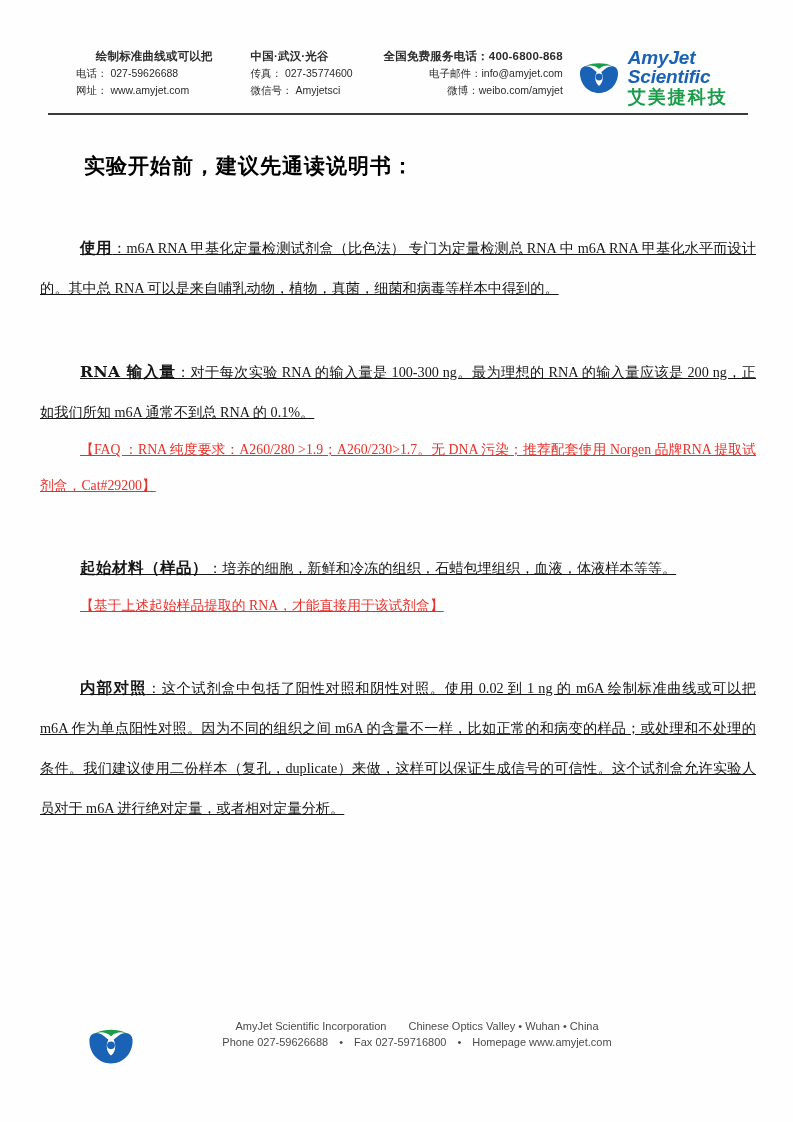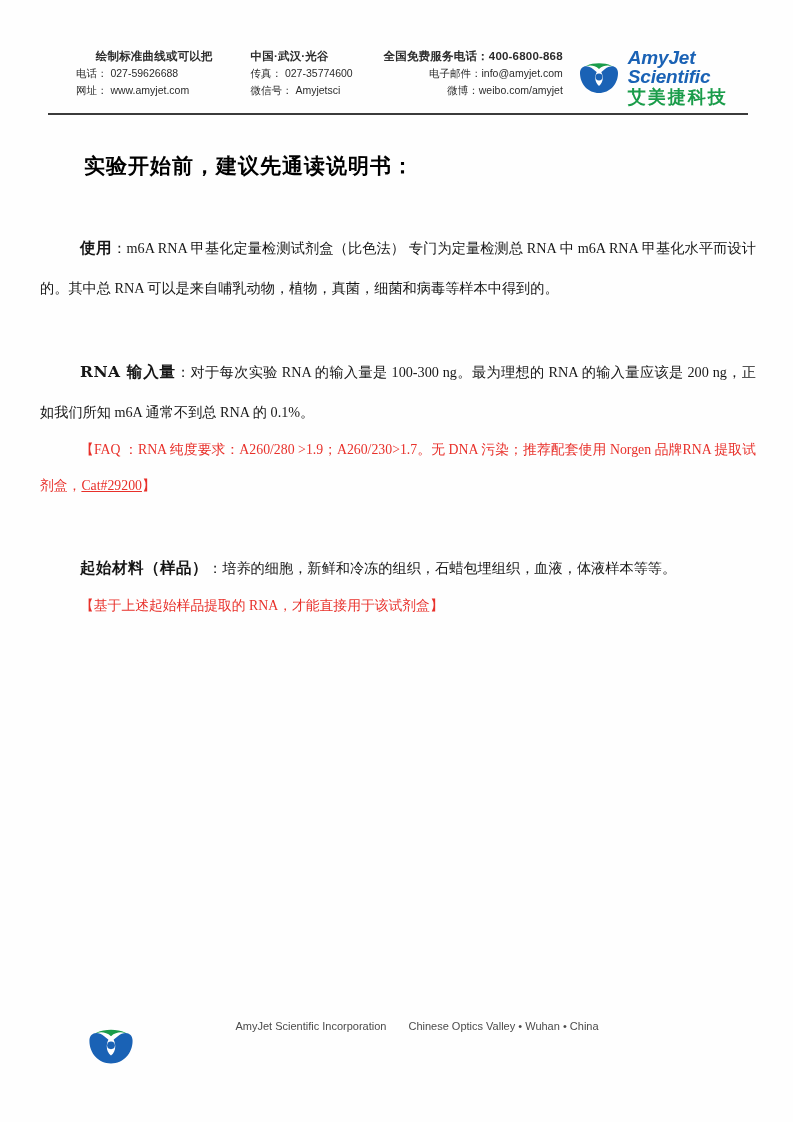--- a/index.html
+++ b/index.html
@@ -106,20 +106,21 @@
   }
   .block { margin-bottom: 0; }
   .para {
     font-size: 14.2px;
     line-height: 40px;
     color: #161616;
     text-align: justify;
     text-justify: inter-ideograph;
     margin: 0;
     text-indent: 0;
+    text-decoration: underline;
   }
   .para.indent { text-indent: 40px; }
   .lead {
     font-weight: bold;
     font-size: 15.5px;
     font-family: "DejaVu Serif", "Liberation Serif", serif;
     letter-spacing: .5px;
   }
   .para.red-note {
     color: #e8302a;
@@ -213,31 +214,33 @@
     <div class="gap-lg"></div>
 
     <div class="block">
       <p class="para indent"><span class="lead">起始材料（样品）</span><span>：培养的细胞，新鲜和冷冻的组织，石蜡包埋组织，血液，体液样本等等。</span></p>
       <p class="para red-note indent">【基于上述起始样品提取的 RNA，才能直接用于该试剂盒】</p>
     </div>
 
     <div class="gap-lg"></div>
 
     <div class="block">
+      <p class="para indent"><span class="lead">内部对照</span><span>：这个试剂盒中包括了阳性对照和阴性对照。使用 0.02 到 1 ng 的 m6A 绘制标准曲线或可以把 m6A 作为单点阳性对照。因为不同的组织之间 m6A 的含量不一样，比如正常的和病变的样品；或处理和不处理的条件。我们建议使用二份样本（复孔，duplicate）来做，这样可以保证生成信号的可信性。这个试剂盒允许实验人员对于 m6A 进行绝对定量，或者相对定量分析。</span></p>
     </div>
 
   </div>
 
   <div class="footer">
     <span class="footer-logo">
       <svg width="50" height="50" viewBox="0 0 44 44" aria-hidden="true">
         <path d="M4 20 C4 7, 40 7, 40 20 C40 14, 30 9, 22 16 C14 9, 4 14, 4 20 Z" fill="#1a9c4a"></path>
         <path d="M3 20 C3 13, 10 11, 16 16 L22 21 L28 16 C34 11, 41 13, 41 20 C41 31, 33 40, 22 40 C11 40, 3 31, 3 20 Z" fill="#1a62b5"></path>
         <path d="M22 16 C17 21, 17 29, 22 33 C27 29, 27 21, 22 16 Z" fill="#ffffff"></path>
         <circle cx="22" cy="24" r="3.4" fill="#1a62b5"></circle>
       </svg>
     </span>
     <span class="footer-text">
       <span>AmyJet Scientific Incorporation　　Chinese Optics Valley • Wuhan • China</span>
+      <span>Phone 027-59626688　•　Fax 027-59716800　•　Homepage www.amyjet.com</span>
     </span>
   </div>
 
 </div>
 
 </body></html>

